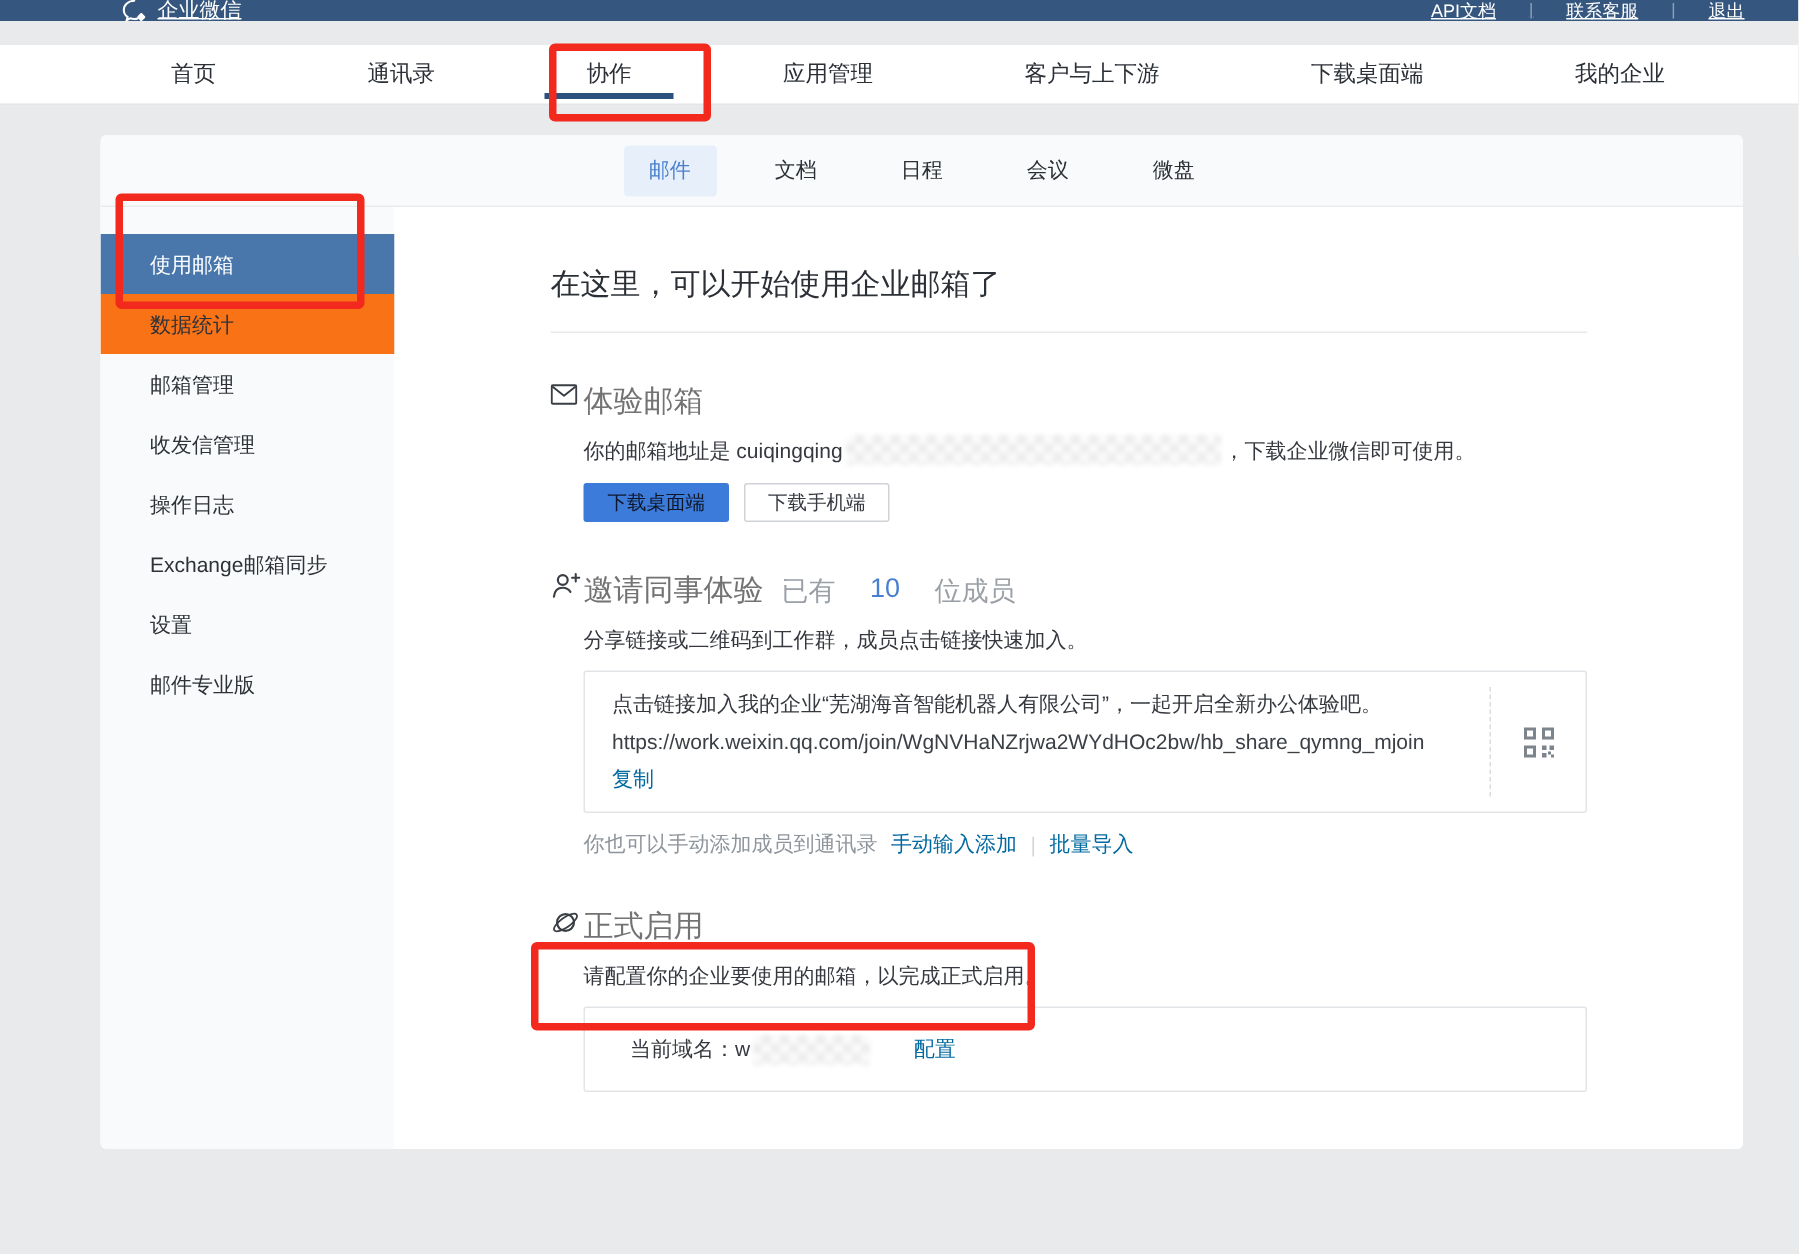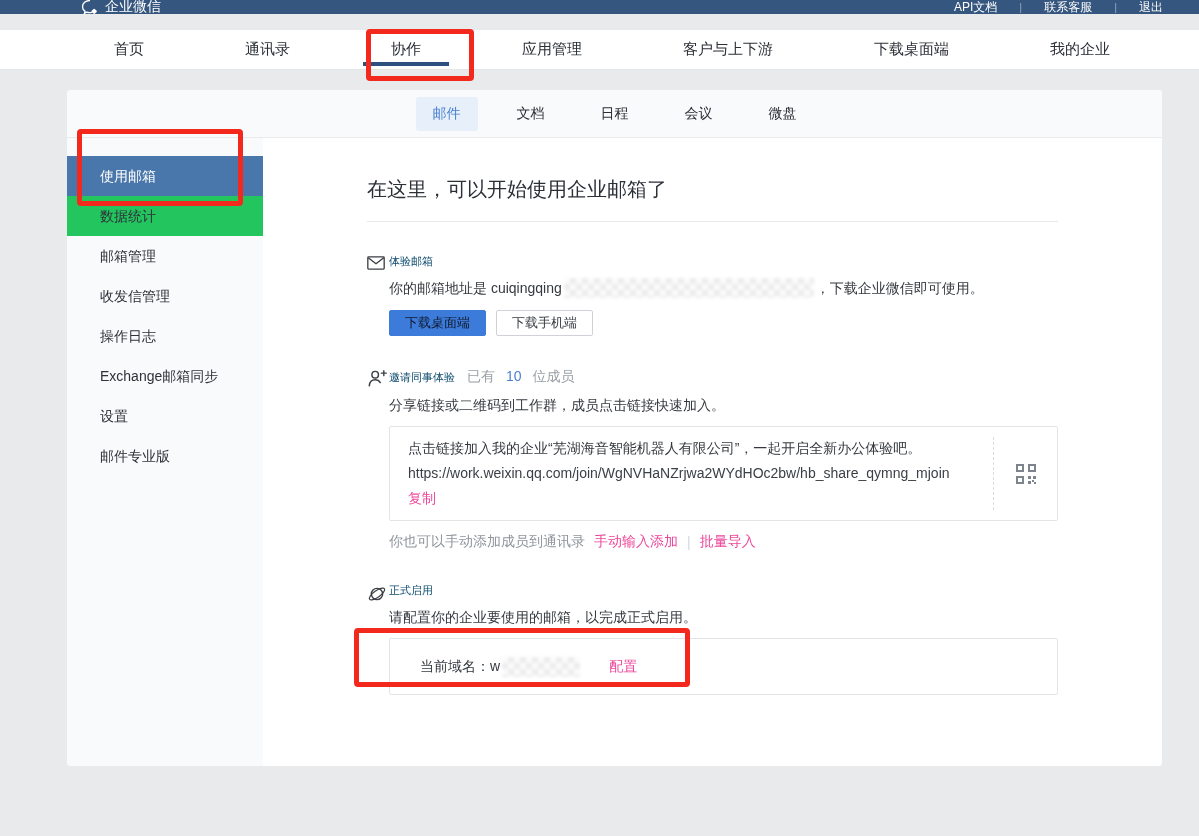--- a/index.html
+++ b/index.html
@@ -2,21 +2,21 @@
 <html><head>
 <meta charset="utf-8">
 <style>
   * { box-sizing: border-box; }
   html,body { margin:0; padding:0; }
   body { background:#e9eaec; font-family:"Liberation Sans","DejaVu Sans",sans-serif; }
   .page { position:relative; width:1199px; height:836px; background:#e9eaec; overflow:hidden; }
 
   
   .topbar { position:absolute; top:0; left:0; width:100%; height:14px; background:#35567e;
-            display:flex; align-items:center; color:#fff; }
+            display:flex; align-items:center; color:#fff;text-decoration:underline; }
   .brand { display:flex; align-items:center; gap:6px; margin-left:80px; font-size:14px; }
   .topbar-right { margin-left:auto; margin-right:36px; display:flex; align-items:center; gap:22px; font-size:12px; }
   .tb-link { color:#fff; cursor:pointer; }
   .tb-sep { color:rgba(255,255,255,.45); font-size:11px; }
 
   
   .navbar { position:absolute; top:30px; left:0; width:100%; height:40px; background:#ffffff;
             border-bottom:1px solid #e3e5e7; display:flex; justify-content:space-between;
             padding:0 85px 0 110px; }
   .nav-item { position:relative; display:flex; align-items:center; font-size:15px; color:#2b2f36; cursor:pointer; padding:0 4px; }
@@ -28,46 +28,46 @@
            border-radius:4px; overflow:hidden; display:flex; flex-direction:column; }
   .subtabs { height:48px; flex:none; background:#f8fafb; border-bottom:1px solid #e9ebed;
              display:flex; align-items:center; justify-content:center; gap:22px; }
   .subtab { font-size:14px; color:#2b2f36; padding:8px 17px; border-radius:3px; cursor:pointer; }
   .subtab.active { background:#e7f0fa; color:#4a7fd0; }
 
   .panel-body { flex:1; display:flex; min-height:0; }
   .sidebar { width:196px; flex:none; background:#f8fafb; padding-top:18px; }
   .side-item { height:40px; line-height:40px; padding-left:33px; font-size:14px; color:#2e3238; cursor:pointer; }
   .side-item.active { background:#4a77ab; color:#fff; }
-  .side-item.shaded { background:#22c55e; }
+  .side-item.shaded { background:#f97316; }
 
   .main { flex:1; background:#fff; padding:38px 104px 0 104px; }
 
   .heading { font-size:20px; font-weight:normal; color:#2b2f36; margin:0; }
   .heading-divider { border-bottom:1px solid #e7e9eb; margin-top:18px; }
 
   .section { display:flex; margin-top:32px; }
   .sec-icon { width:22px; flex:none; padding-top:1px; }
   .sec-body { flex:1; min-width:0; }
   .sec-title-row { display:flex; align-items:baseline; gap:12px; }
-  .sec-title { font-size:11px; color:#0c4a6e; }
-  .member-note { font-size:14px; color:#9aa0a6; display:flex; gap:11px; }
+  .sec-title { font-size:20px; color:#737373; }
+  .member-note { font-size:18px; color:#9aa0a6; display:flex; gap:23px; }
   .member-count { color:#4a7fd0; }
   .sec-desc { font-size:14px; color:#35393f; margin-top:9px; line-height:20px; }
 
   .btn-row { margin-top:12px; display:flex; gap:10px; }
   .btn { font-size:13px; height:26px; padding:0 15px; display:inline-flex; align-items:center;
          border-radius:2px; cursor:pointer; }
   .btn-primary { background:#3c7bd9; border:1px solid #3c7bd9; color:#0f172a; }
   .btn-plain { background:#fff; border:1px solid #cfd3d7; color:#35393f; }
 
   .link-box { margin-top:11px; border:1px solid #e2e5e8; border-radius:2px; display:flex; align-items:stretch; }
   .link-box-main { flex:1; padding:9px 18px; font-size:14px; color:#35393f; line-height:25px; min-width:0; }
   .url-line { word-break:break-all; color:#3b4047; }
-  .blue-link { color:#ec4899; cursor:pointer; text-decoration:none; }
+  .blue-link { color:#0369a1; cursor:pointer; text-decoration:none; }
   .qr-cell { width:64px; flex:none; display:flex; align-items:center; justify-content:center;
              border-left:1px dashed #d9dce0; margin:10px 0; cursor:pointer; }
 
   .manual-row { margin-top:12px; font-size:14px; color:#8f959c; display:flex; align-items:center; gap:9px; }
   .pipe { color:#d4d7da; }
 
   .domain-box { margin-top:11px; border:1px solid #e2e5e8; border-radius:2px; height:57px;
                 display:flex; align-items:center; padding:0 30px; font-size:14px; color:#35393f; }
   .domain-box .blue-link { margin-left:27px; }
 

